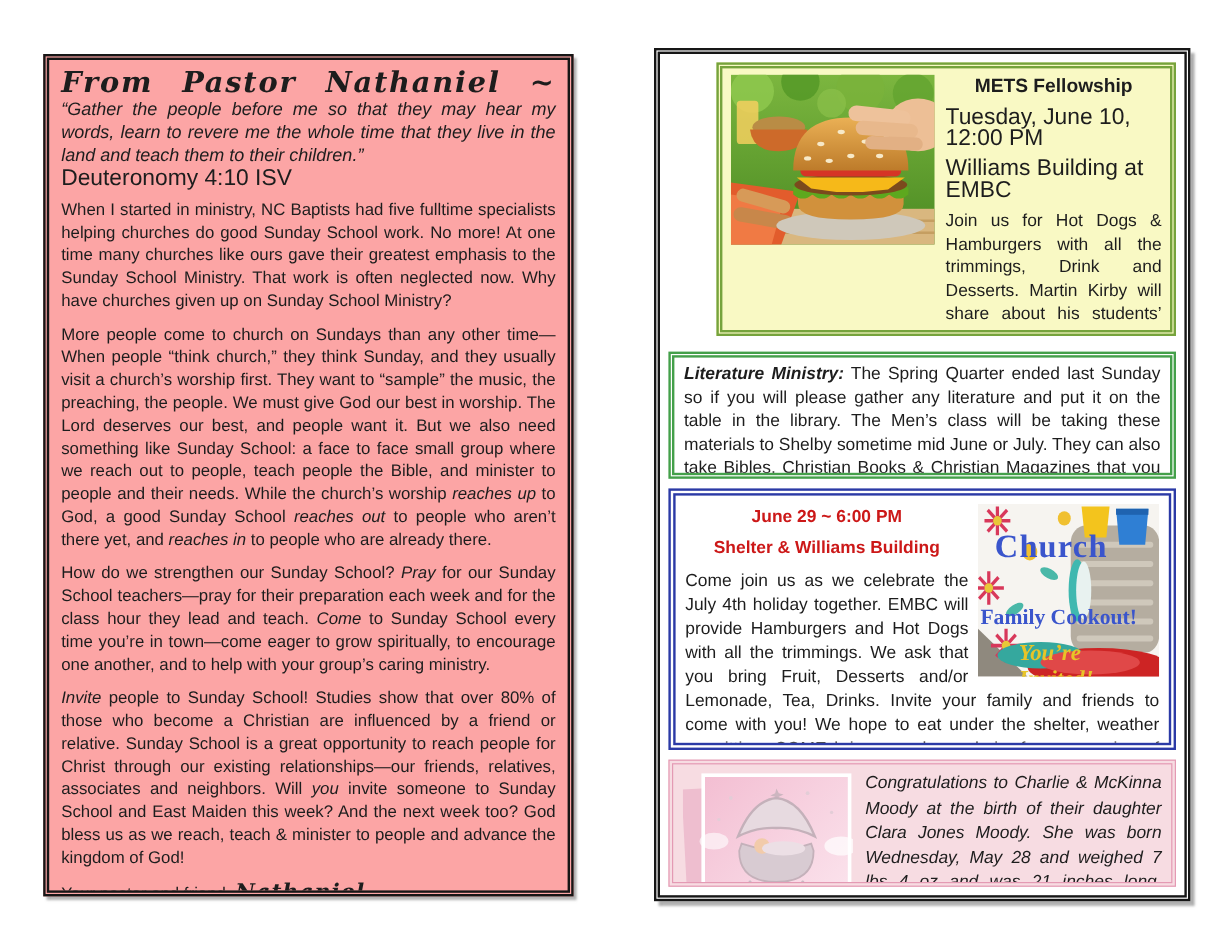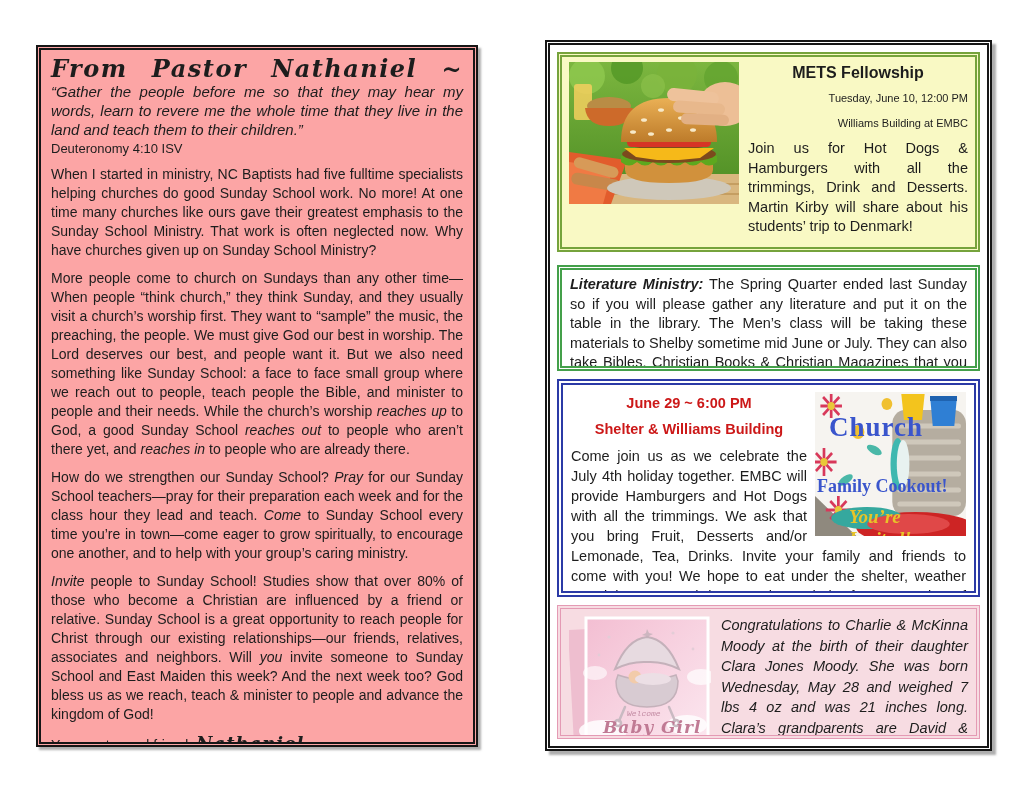--- a/index.html
+++ b/index.html
@@ -10,45 +10,45 @@
   
   .pastor-box {
     position:absolute; left:36px; top:45px; width:442px; height:702px;
     background:#fca5a5; border:5px double #161616; padding:5px 10px 6px 10px;
     overflow:hidden; box-shadow:3px 3px 2px rgba(110,110,110,.55);
   }
   .pastor-quote { text-align:justify; font-size:15px; line-height:19px; margin-bottom:1px; }
   .title-script { font-family:"DejaVu Serif", serif; font-style:italic; font-weight:bold;
                   font-size:24px; letter-spacing:1.5px; line-height:27px; }
   .quote-italic { font-style:italic; font-size:15px; }
-  .scripture-ref { font-size:13px; line-height:17px; margin-bottom:8px; }
+  .scripture-ref { font-size:19px; line-height:17px; margin-bottom:8px; }
   .pastor-par { text-align:justify; font-size:14px; line-height:19px; margin-bottom:9px; }
   .it { font-style:italic; }
   .bd { font-weight:bold;font-style:italic; }
   .script-name { font-family:"DejaVu Serif", serif; font-style:italic; font-weight:bold;
                  font-size:18px; letter-spacing:1px; }
   .signature { font-size:14px; line-height:22px; margin-bottom:8px; }
 
   
   .right-col {
     position:absolute; left:545px; top:40px; width:447px; height:711px;
     background:#ffffff; border:5px double #161616; padding:7px;
     display:flex; flex-direction:column; box-shadow:4px 4px 2px rgba(120,120,120,.6);
     overflow:hidden;
   }
 
   
   .mets-box { border:5px double #76a33c; background:#f9f9c4; padding:5px 7px;
-              height:200px; margin-bottom:13px; overflow:hidden; }
+              height:228px; margin-bottom:13px; overflow:hidden;margin-left:40px; }
   .mets-top { display:flex; gap:9px; }
   .mets-photo { width:170px; height:142px; flex:0 0 170px; overflow:hidden; }
   .mets-photo svg { display:block; width:100%; height:100%; }
   .mets-text { flex:1; }
   .mets-title { text-align:center; font-weight:bold; font-size:16px; line-height:20px; margin:1px 0 6px; }
-  .mets-line { text-align:right; font-size:11px; line-height:18px; margin-bottom:7px; }
+  .mets-line { text-align:left; font-size:19px; line-height:18px; margin-bottom:7px; }
   .mets-body { text-align:justify; font-size:14.5px; line-height:19.5px; }
 
   
   .lit-box { border:5px double #44a04a; background:#ffffff; padding:5px 8px;
              height:106px; margin-bottom:8px; overflow:hidden; }
   .lit-text { text-align:justify; font-size:14.5px; line-height:19.5px; }
 
   
   .cookout-box { border:6px double #2b3aa6; background:#ffffff; padding:5px 8px;
                  height:218px; margin-bottom:8px; overflow:hidden; }

